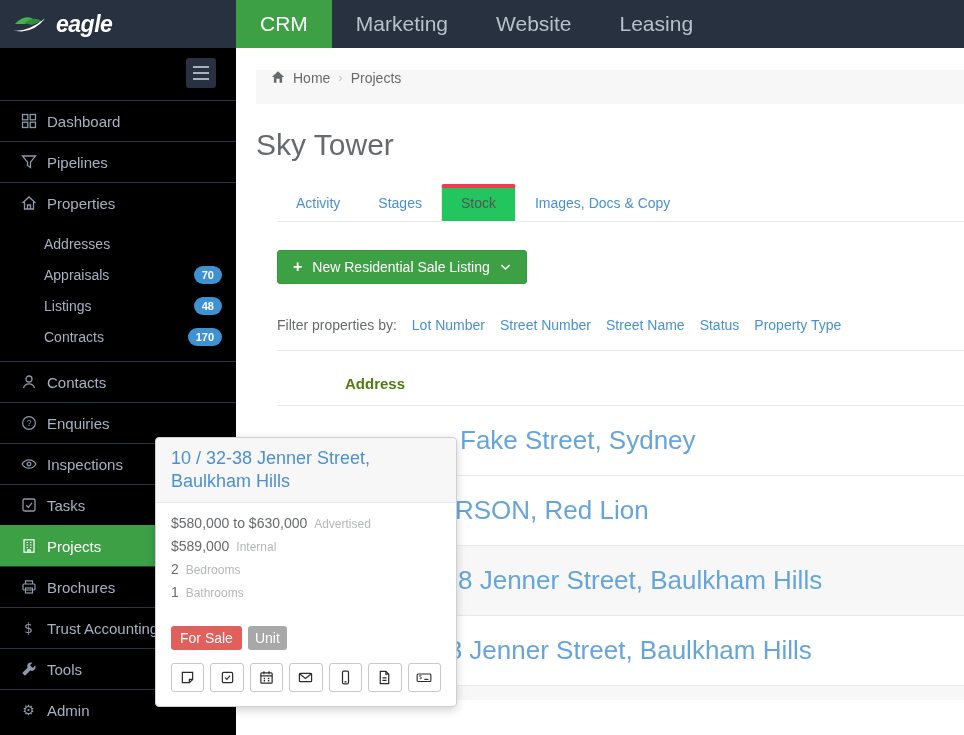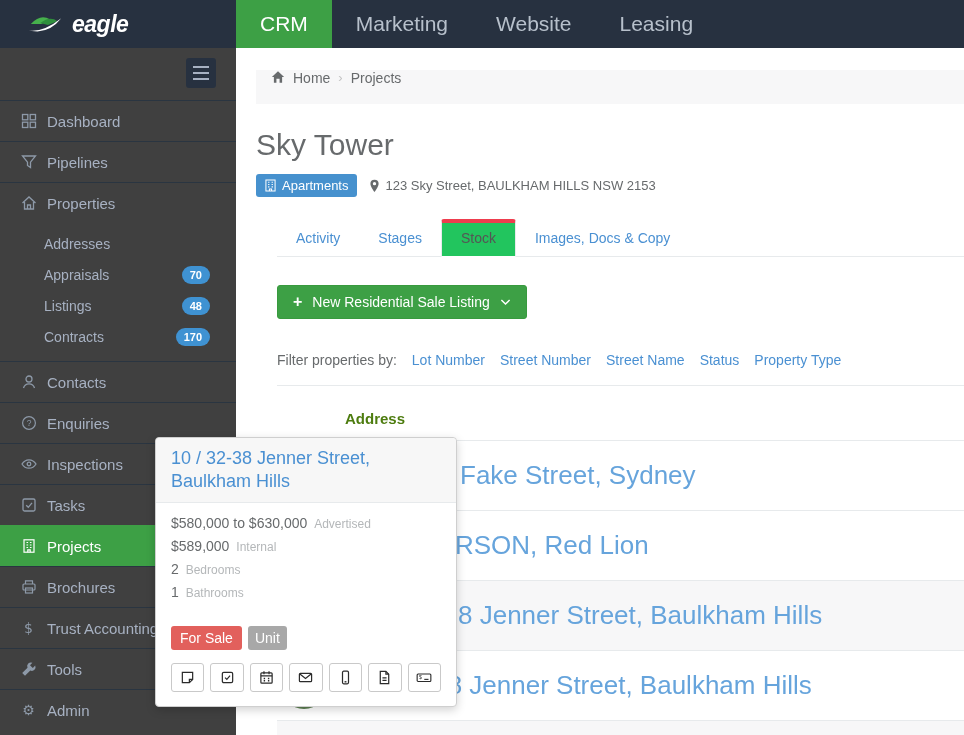--- a/index.html
+++ b/index.html
@@ -3,35 +3,35 @@
 <meta charset="utf-8">
 <style>
   html,body{margin:0;padding:0;}
   body{
     width:964px;height:735px;overflow:hidden;position:relative;
     font-family:"Liberation Sans","DejaVu Sans",sans-serif;
     background:#ffffff;color:#676a6c;
   }
   
   .topbar{position:absolute;left:0;top:0;width:964px;height:48px;background:#273140;display:flex;align-items:stretch;z-index:5;}
-  .logo{width:236px;display:flex;align-items:center;padding-left:28px;box-sizing:border-box;background:#273140;}
+  .logo{width:236px;display:flex;align-items:center;padding-left:12px;box-sizing:border-box;background:#273140;}
   .logo-text{color:#fff;font-size:23px;font-weight:bold;font-style:italic;margin-left:6px;letter-spacing:-0.5px;}
   .topnav{display:flex;align-items:stretch;}
   .topnav-item{display:flex;align-items:center;padding:0 24px;font-size:21px;color:#b7c0cb;cursor:pointer;}
   .topnav-item.active{background:#3da045;color:#fff;}
   
-  .sidebar{position:absolute;left:0;top:48px;bottom:0;width:236px;background:#404040;z-index:4;}
+  .sidebar{position:absolute;left:0;top:48px;bottom:0;width:236px;background:#000000;z-index:4;}
   .burger-wrap{height:52px;position:relative;}
   .burger{position:absolute;right:20px;top:10px;width:30px;height:30px;background:#273140;border-radius:3px;display:flex;flex-direction:column;justify-content:center;align-items:center;gap:4px;cursor:pointer;}
   .burger i{display:block;width:16px;height:2px;background:#a7b1c2;}
   .side-item{height:41px;display:flex;align-items:center;padding-left:20px;border-top:1px solid #2a3541;box-sizing:border-box;color:#a7b1c2;font-size:15px;cursor:pointer;}
   .side-item .sicon{width:17px;height:17px;margin-right:10px;color:#8d99a8;display:flex;align-items:center;justify-content:center;}
   .side-item.active{background:#3da045;color:#fff;border-top-color:#3da045;}
   .side-item.active .sicon{color:#fff;}
-  .submenu{padding:6px 12px 8px 0;}
+  .submenu{padding:6px 0 8px 0;}
   .sub-item{height:31px;line-height:31px;padding-left:44px;color:#a7b1c2;font-size:14px;cursor:pointer;position:relative;}
   .pill{position:absolute;right:14px;top:6px;background:#3f92d2;color:#fff;font-size:11px;font-weight:bold;border-radius:10px;padding:2px 8px;line-height:14px;}
   .glyph{font-family:"DejaVu Sans",sans-serif;font-size:14px;line-height:1;}
   
   .main{position:absolute;left:236px;top:48px;right:0;bottom:0;background:#fff;}
   .breadcrumb{margin:22px 0 0 20px;height:34px;background:#f7f7f8;display:flex;align-items:flex-start;padding-left:15px;font-size:14px;color:#676a6c;gap:8px;}
   .crumb-sep{color:#c3c3c3;font-size:13px;}
   .page-title{margin:24px 0 0 20px;font-size:30px;font-weight:300;color:#676a6c;}
   .badges-row{margin:12px 0 0 20px;display:flex;align-items:center;gap:12px;}
   .type-badge{background:#4691ce;color:#fff;font-size:13px;padding:4px 9px;border-radius:3px;display:flex;align-items:center;gap:6px;}
@@ -246,39 +246,20 @@
           <path d="M8 1.5 15 8h-2.3v6.5H9.8V10H6.2v4.5H3.3V8H1Z"></path>
         </svg>
     </span>
     <span>Home</span>
     <span class="crumb-sep">›</span>
     <span>Projects</span>
   </div>
 
   <div class="page-title">Sky Tower</div>
 
-  <div class="badges-row">
-    <span class="type-badge">
-      <span>
-        <svg width="11" height="13" viewBox="0 0 12 14" fill="none" stroke="#ffffff" stroke-width="1.1">
-            <rect x="1" y="1" width="10" height="12"></rect>
-            <path d="M3.4 3.5h1.4M7.2 3.5h1.4M3.4 6h1.4M7.2 6h1.4M3.4 8.5h1.4M7.2 8.5h1.4M4.8 13v-2.2h2.4V13"></path>
-          </svg>
-      </span>
-      <span>Apartments</span>
-    </span>
-    <span class="addr">
-      <span>
-        <svg width="11" height="14" viewBox="0 0 12 16" fill="#676a6c">
-            <path d="M6 .8A4.7 4.7 0 0 0 1.3 5.5C1.3 9 6 15 6 15s4.7-6 4.7-9.5A4.7 4.7 0 0 0 6 .8Zm0 6.4a1.9 1.9 0 1 1 0-3.8 1.9 1.9 0 0 1 0 3.8Z"></path>
-          </svg>
-      </span>
-      <span>123 Sky Street, BAULKHAM HILLS NSW 2153</span>
-    </span>
-  </div>
 
   <div class="tabs-wrap">
     <div class="tabs">
       <div class="tab">Activity</div>
       <div class="tab">Stages</div>
       <div class="tab active">Stock</div>
       <div class="tab">Images, Docs &amp; Copy</div>
     </div>
   </div>
 

